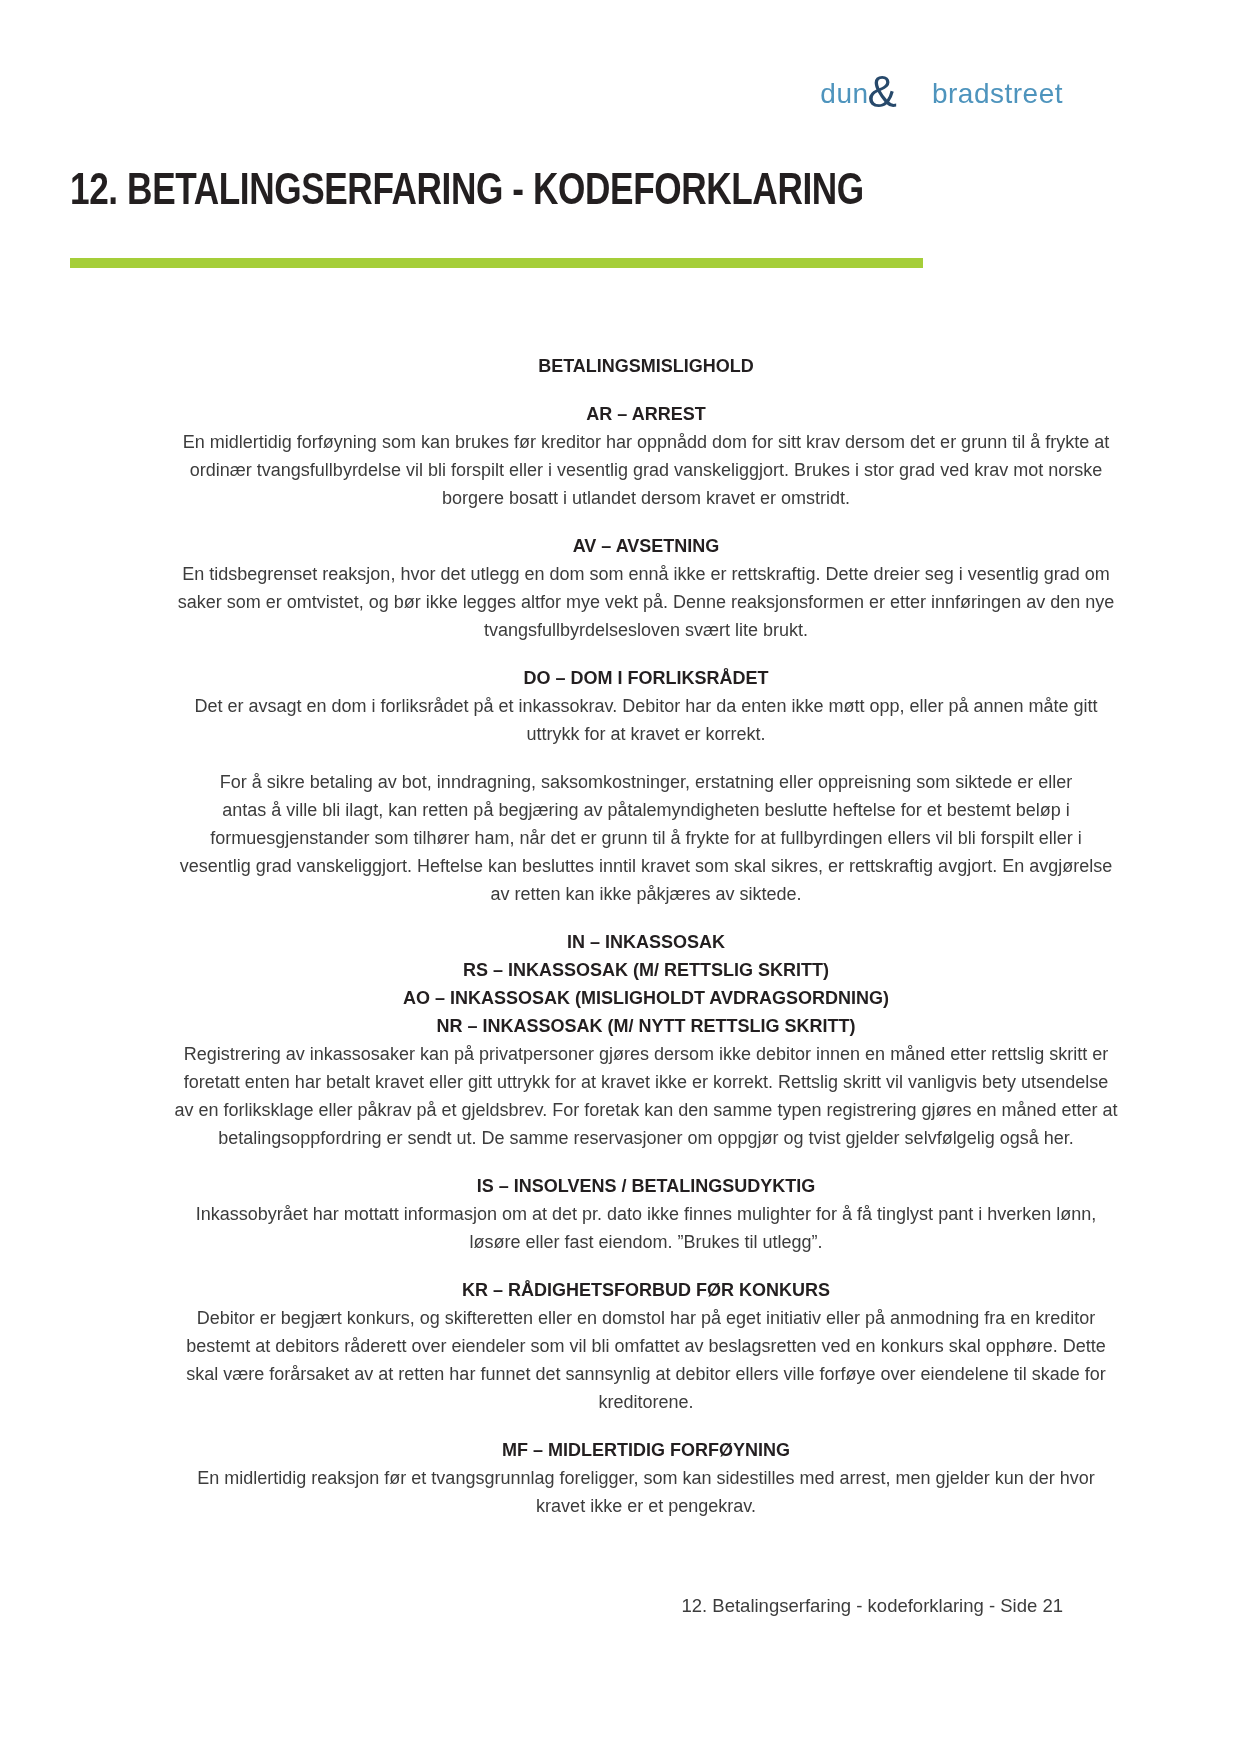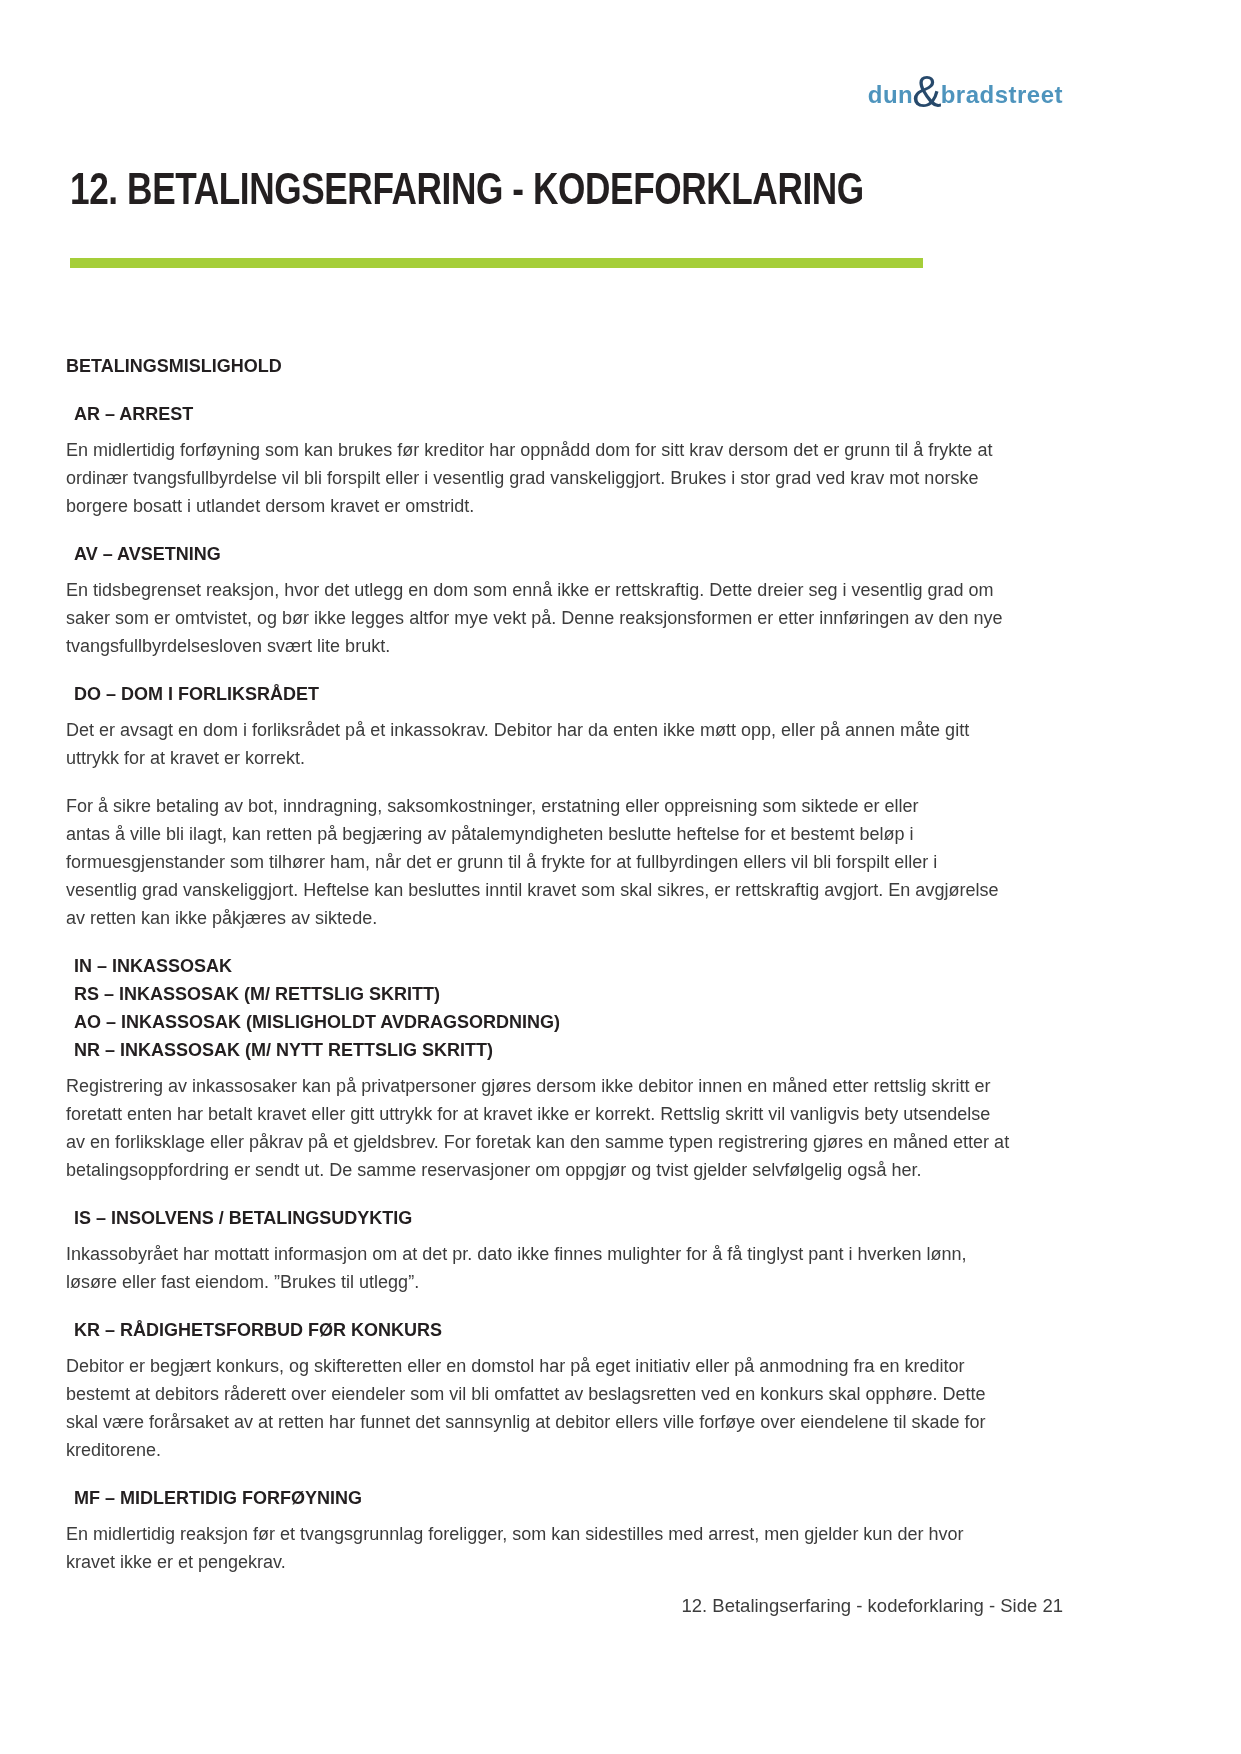--- a/index.html
+++ b/index.html
@@ -17,24 +17,25 @@
   }
 
   
   .logo {
     position: absolute;
     top: 66px; right: 178px;
     white-space: nowrap;
     line-height: 1;
   }
   .logo-word {
-    font-size: 24px;
+    font-size: 28px;
     letter-spacing: 0.5px;
     color: #4e94bd;
-    font-weight: 700;
+    font-weight: 400;
+    margin-left: 36px;
   }
   .logo-amp {
     font-size: 44px;
     color: #27496b;
     font-weight: 400;
     position: relative;
     top: 4px;
     margin: 0 -1px;
   }
 
@@ -57,30 +58,31 @@
     width: 853px; height: 10px;
   }
 
   
   .content {
     position: absolute;
     left: 66px; top: 352px;
     width: 1160px;
     font-size: 18px;
     line-height: 28px;
+    text-align: center;
   }
   .cat-heading {
     font-weight: 700;
     color: #231f20;
     font-size: 18px;
     margin: 0 0 20px 0;
   }
   .sec { margin: 0 0 20px 0; }
   .sec-h {
-    margin: 8px;
+    margin: 0;
     font-size: 18px;
     font-weight: 700;
     color: #231f20;
     white-space: pre-line;
     line-height: 28px;
   }
   .sec-b {
     margin: 0;
     white-space: pre-line;
     color: #3c3c3c;

